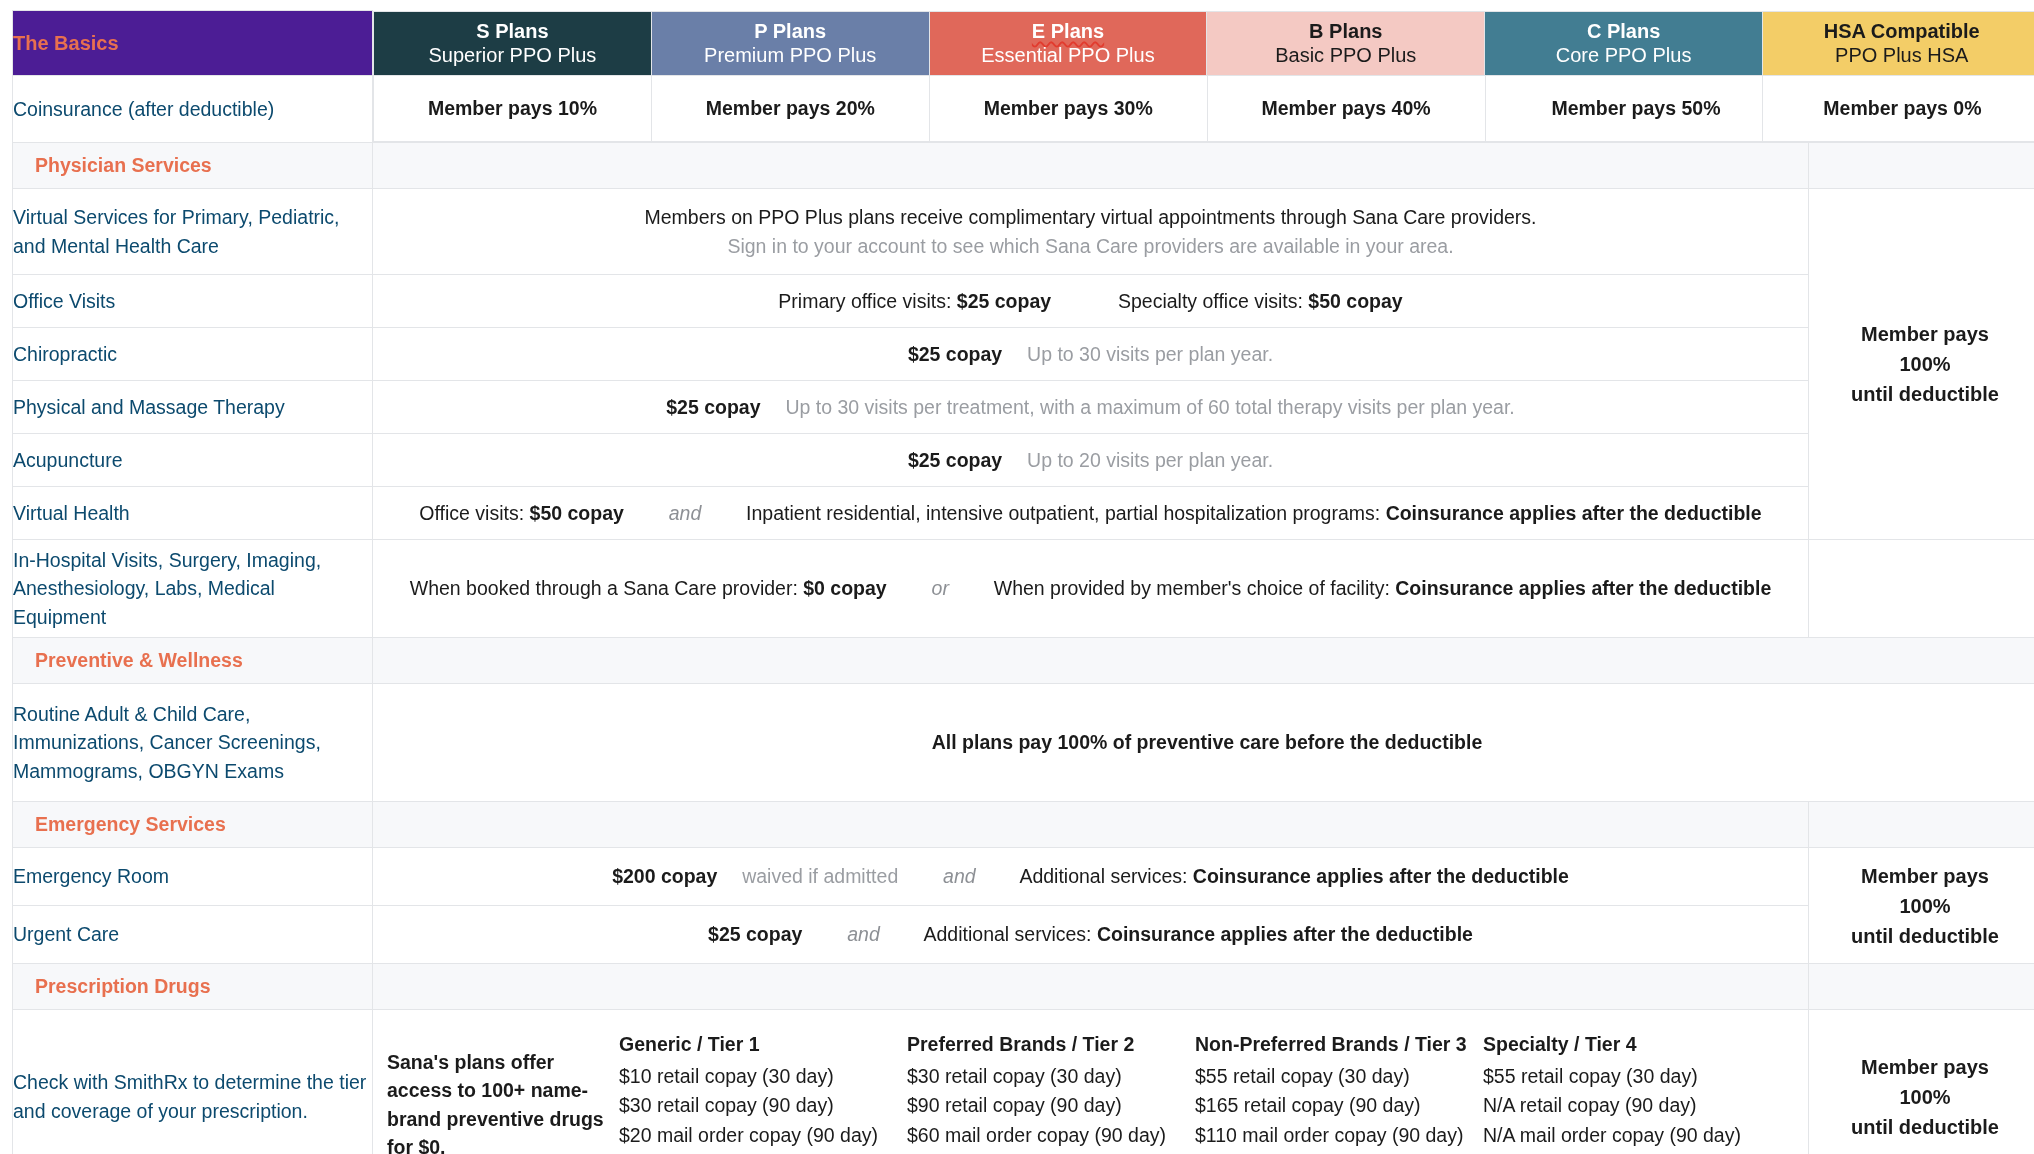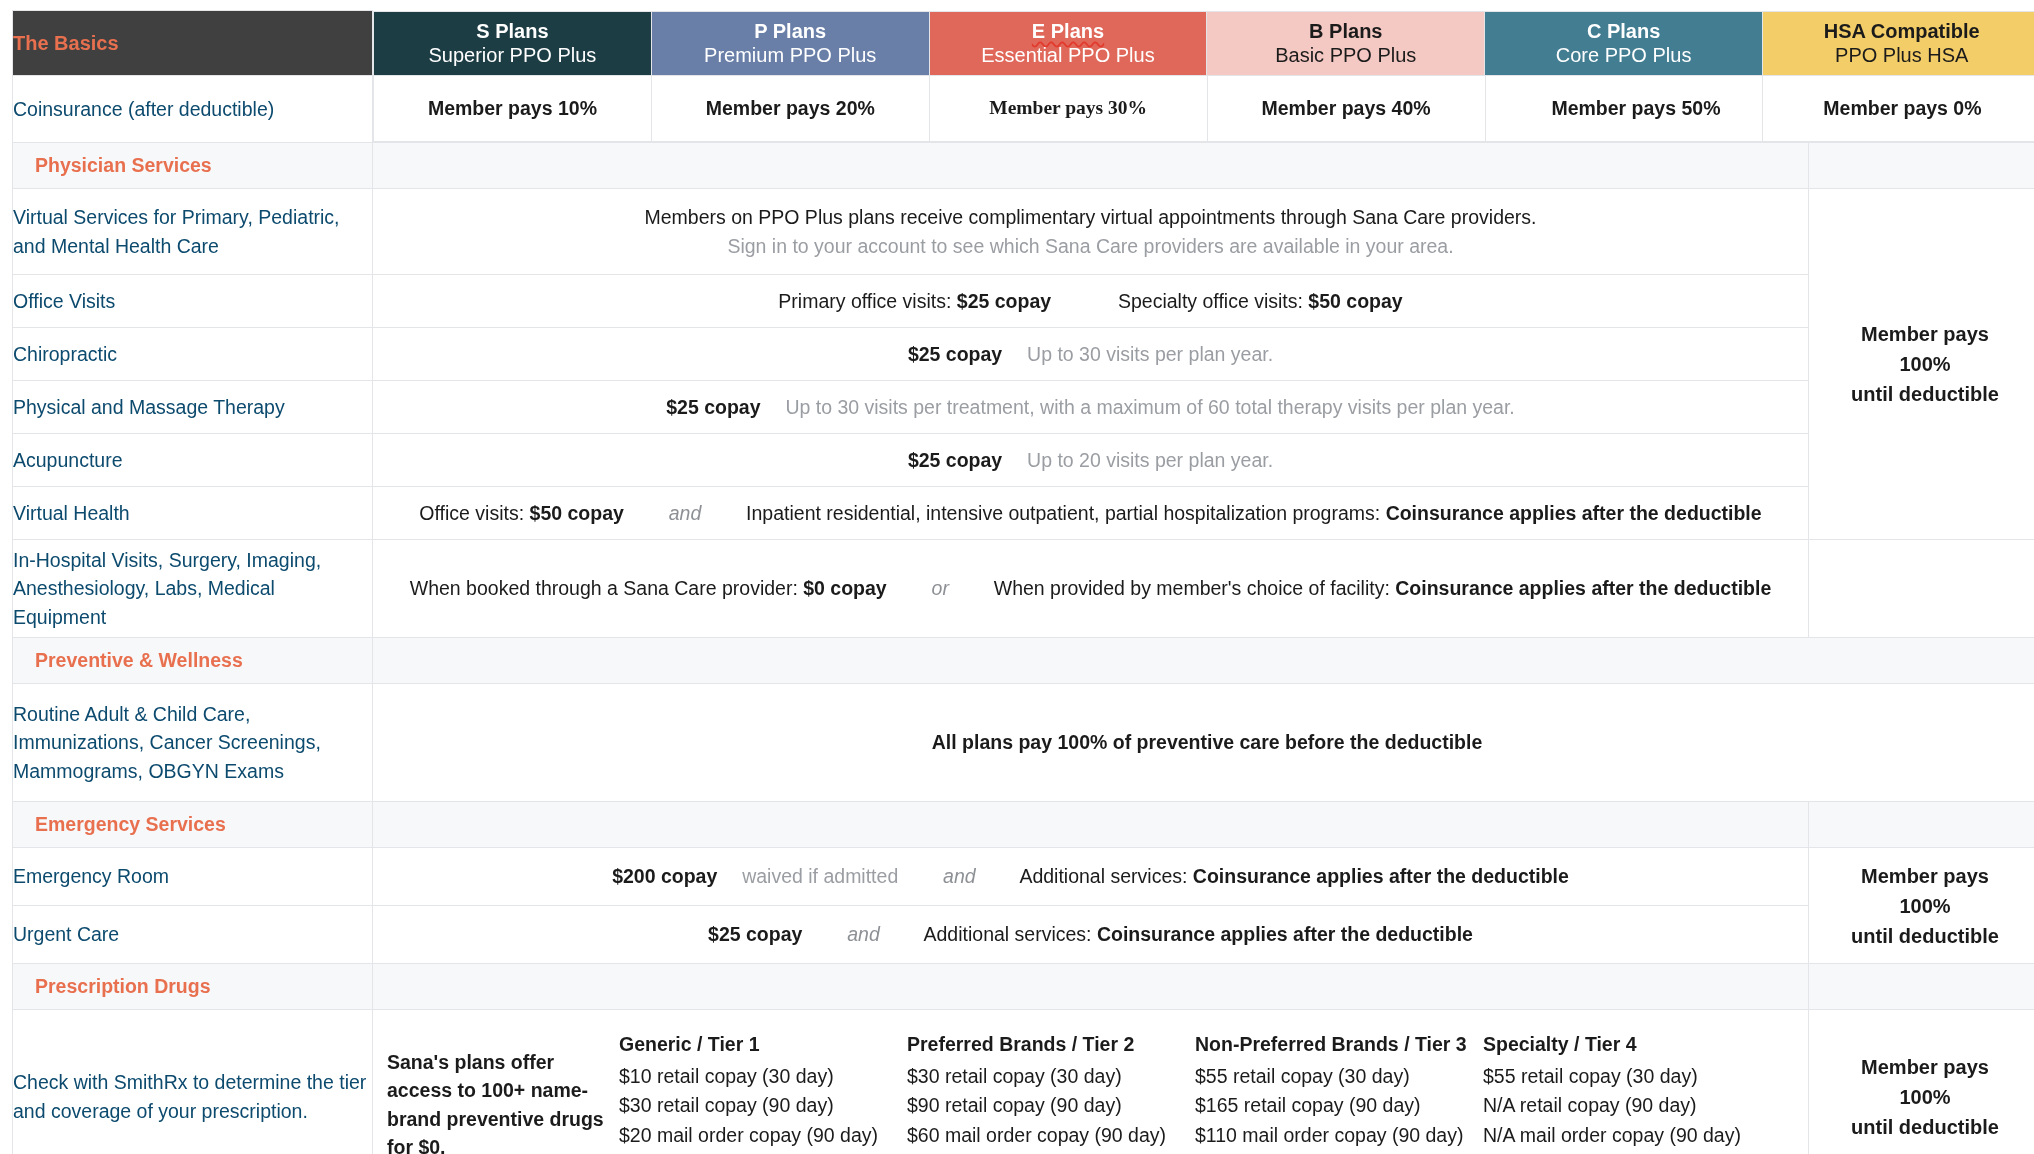--- a/index.html
+++ b/index.html
@@ -30,21 +30,21 @@
     padding: 0;
   }
 
   
   col.c-label   { width: 360px; }
   col.c-plan    { width: 1436px; }
   col.c-hsa     { width: 233px; }
 
   
   .hdr-label {
-    background: #404040;
+    background: #4c1d95;
     padding: 14px 20px;
     height: 64px;
   }
   .hdr-label .title {
     color: #e8704f;
     font-weight: bold;
     font-size: 20px;
   }
   .plan-head {
     text-align: center;
@@ -210,21 +210,21 @@
               <col style="width:16.66%">
               <col style="width:16.66%">
             <col style="width:16.66%">
               <col style="width:16.66%">
               <col style="width:16.7%">
           </colgroup>
           <tbody>
               <tr>
             <td class="cell b" style="border:1px solid #e3e5e8;border-top:0;height:66px;">Member pays 10%</td>
             <td class="cell b" style="border:1px solid #e3e5e8;border-top:0;height:66px;">Member pays 20%</td>
-            <td class="cell b" style="border:1px solid #e3e5e8;border-top:0;height:66px;font-family:Liberation Serif, serif;">Member pays 30%</td>
+            <td class="cell b" style="border:1px solid #e3e5e8;border-top:0;height:66px;">Member pays 30%</td>
             <td class="cell b" style="border:1px solid #e3e5e8;border-top:0;height:66px;">Member pays 40%</td>
             <td class="cell b" style="border:1px solid #e3e5e8;border-top:0;height:66px;padding-left:24px;">Member pays 50%</td>
             <td class="cell b" style="border:1px solid #e3e5e8;border-top:0;border-right:0;height:66px;">Member pays 0%</td>
           </tr>
         </tbody>
           </table>
       </td>
     </tr>
 
     <tr class="section-band">

